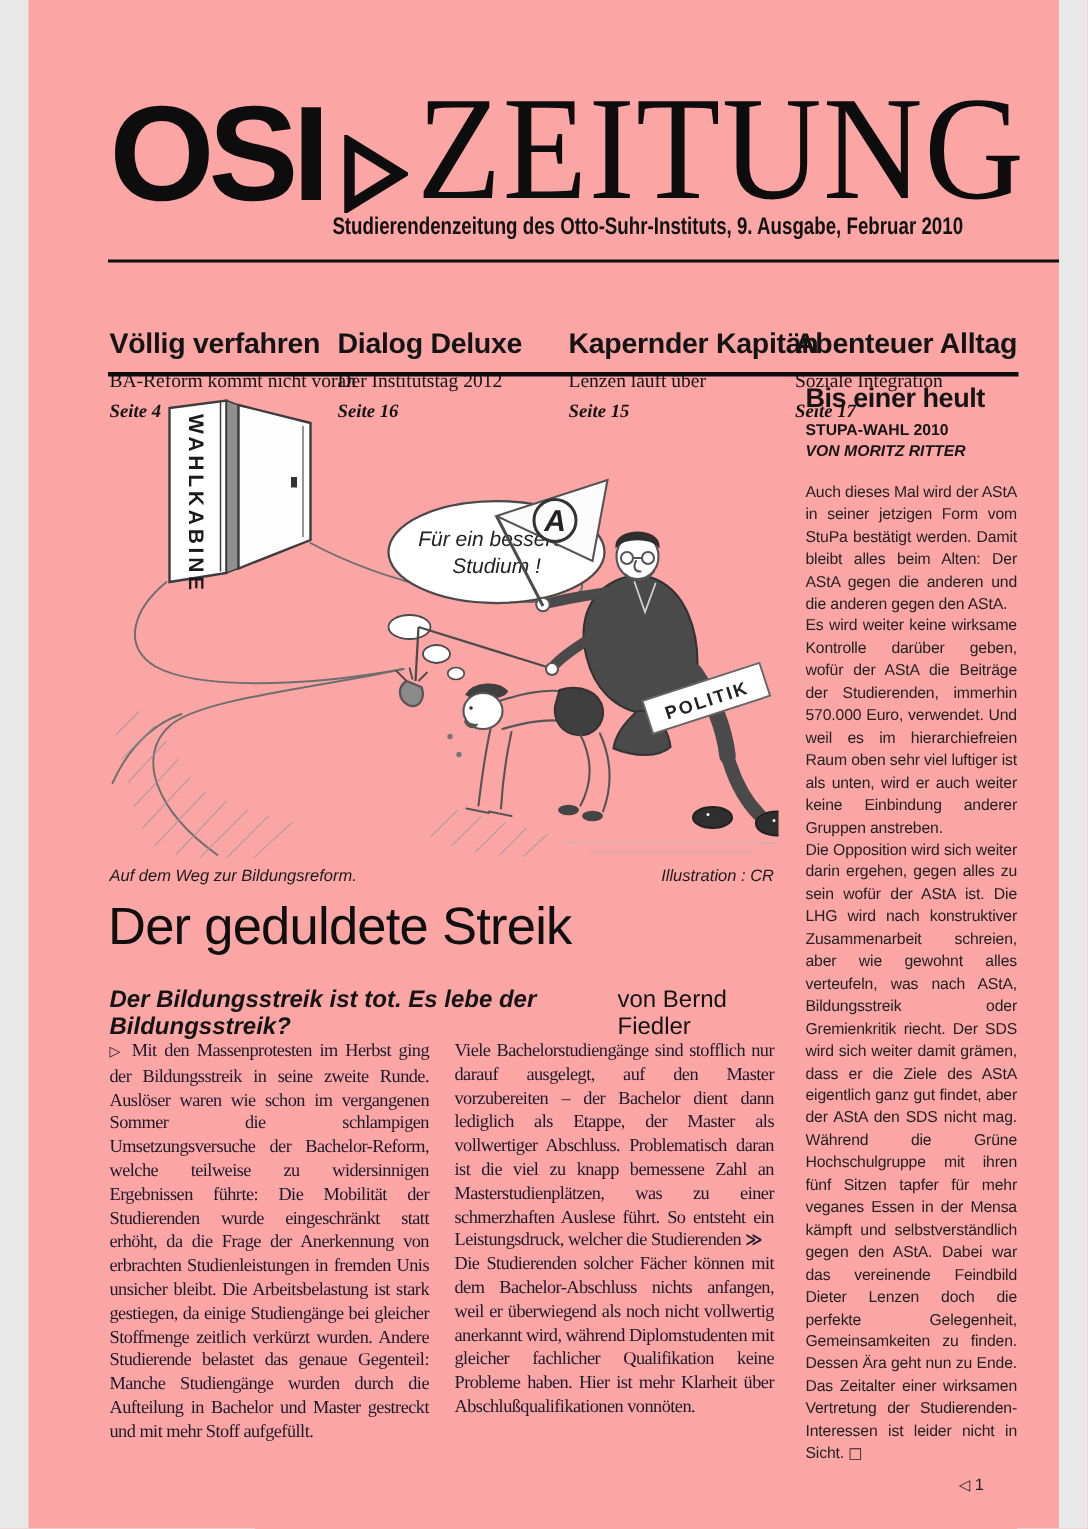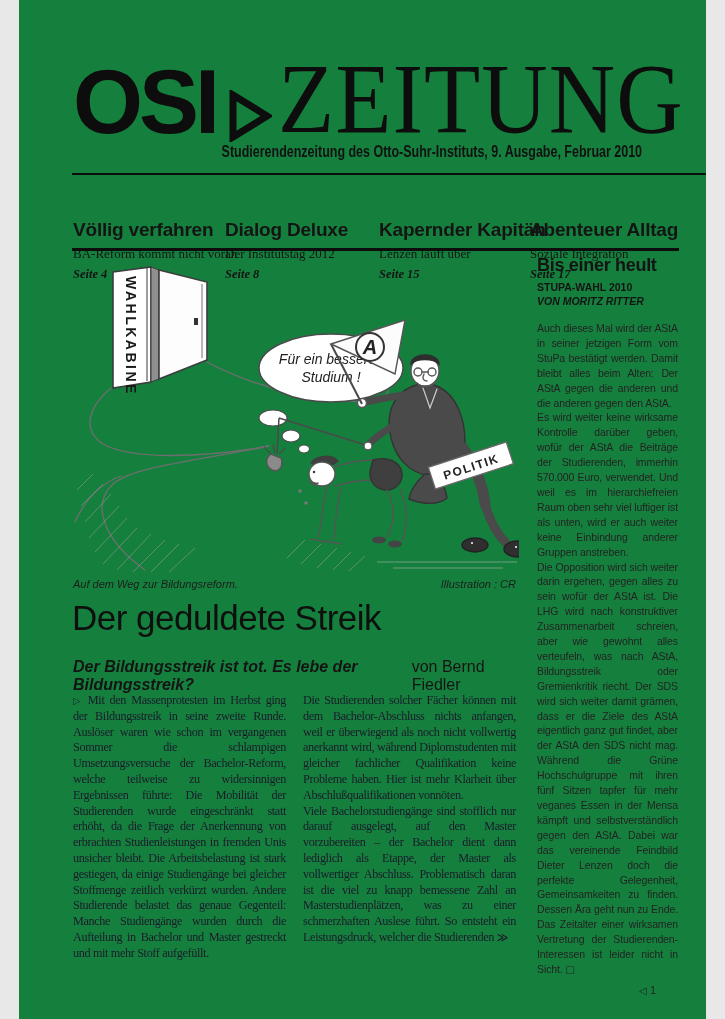--- a/index.html
+++ b/index.html
@@ -1,16 +1,16 @@
 <!DOCTYPE html>
 <html lang="de"><head>
 <meta charset="utf-8">
 <style>
   html,body{margin:0;padding:0;background:#e8e8e8;}
-  .page{position:relative;width:687px;height:1019px;background:#15803d;margin:0 auto;
+  .page{position:relative;width:687px;height:1019px;background:#fca5a5;margin:0 auto;
         font-family:"Liberation Sans",sans-serif;color:#141414;overflow:hidden;}
 
   
   .masthead{position:absolute;left:54px;top:56px;display:flex;align-items:baseline;}
   .logo-osi{font-family:"Liberation Sans",sans-serif;font-weight:bold;font-size:90px;
             line-height:1;letter-spacing:-4px;color:#0d0d0d;}
   .logo-tri{width:44px;height:52px;margin:0 6px 0 12px;align-self:flex-end;position:relative;top:-6px;}
   .logo-zeitung{font-family:"Liberation Serif",serif;font-weight:normal;font-size:92px;line-height:1;
             letter-spacing:1px;color:#0d0d0d;display:inline-block;transform:scaleY(1.07);transform-origin:0 100%;}
   .subtitle{position:absolute;top:143px;right:64px;font-weight:bold;font-size:16px;white-space:nowrap;
@@ -76,21 +76,21 @@
   <div class="rule1"></div>
 
   <div class="teaser teaser1">
     <div class="t-title">Völlig verfahren</div>
     <div class="t-sub">BA-Reform kommt nicht voran</div>
     <div class="t-page">Seite 4</div>
   </div>
   <div class="teaser teaser2">
     <div class="t-title">Dialog Deluxe</div>
     <div class="t-sub">Der Institutstag 2012</div>
-    <div class="t-page">Seite 8</div>
+    <div class="t-page">Seite 16</div>
   </div>
   <div class="teaser teaser3">
     <div class="t-title">Kapernder Kapitän</div>
     <div class="t-sub">Lenzen läuft über</div>
     <div class="t-page">Seite 15</div>
   </div>
   <div class="teaser teaser4">
     <div class="t-title">Abenteuer Alltag</div>
     <div class="t-sub">Soziale Integration</div>
     <div class="t-page">Seite 17</div>
@@ -200,23 +200,23 @@
   <div class="subhead-row">
     <span class="subhead">Der Bildungsstreik ist tot. Es lebe der Bildungsstreik?</span>
     <span class="byline">von Bernd Fiedler</span>
   </div>
 
   <div class="bodycol col1">
     <p><span class="lead-mark">▷</span>
        <span>Mit den Massenprotesten im Herbst ging der Bildungsstreik in seine zweite Runde. Auslöser waren wie schon im vergangenen Sommer die schlampigen Umsetzungsversuche der Bachelor-Reform, welche teilweise zu widersinnigen Ergebnissen führte: Die Mobilität der Studierenden wurde eingeschränkt statt erhöht, da die Frage der Anerkennung von erbrachten Studienleistungen in fremden Unis unsicher bleibt. Die Arbeitsbelastung ist stark gestiegen, da einige Studiengänge bei gleicher Stoffmenge zeitlich verkürzt wurden. Andere Studierende belastet das genaue Gegenteil: Manche Studiengänge wurden durch die Aufteilung in Bachelor und Master gestreckt und mit mehr Stoff aufgefüllt.</span></p>
   </div>
   <div class="bodycol col2">
-    <p>Die Studierenden solcher Fächer können mit dem Bachelor-Abschluss nichts anfangen, weil er überwiegend als noch nicht vollwertig anerkannt wird, während Diplomstudenten mit gleicher fachlicher Qualifikation keine Probleme haben. Hier ist mehr Klarheit über Abschlußqualifikationen vonnöten.</p>
     <p><span>Viele Bachelorstudiengänge sind stofflich nur darauf ausgelegt, auf den Master vorzubereiten – der Bachelor dient dann lediglich als Etappe, der Master als vollwertiger Abschluss. Problematisch daran ist die viel zu knapp bemessene Zahl an Masterstudienplätzen, was zu einer schmerzhaften Auslese führt. So entsteht ein Leistungsdruck, welcher die Studierenden</span>
        <span class="cont-mark">≫</span></p>
+    <p>Die Studierenden solcher Fächer können mit dem Bachelor-Abschluss nichts anfangen, weil er überwiegend als noch nicht vollwertig anerkannt wird, während Diplomstudenten mit gleicher fachlicher Qualifikation keine Probleme haben. Hier ist mehr Klarheit über Abschlußqualifikationen vonnöten.</p>
   </div>
 
   <div class="sb-head">Bis einer heult</div>
   <div class="sb-kicker">STUPA-WAHL 2010</div>
   <div class="sb-byline">VON MORITZ RITTER</div>
   <div class="sb-body">
     <p>Auch dieses Mal wird der AStA in seiner jetzigen Form vom StuPa bestätigt werden. Damit bleibt alles beim Alten: Der AStA gegen die anderen und die anderen gegen den AStA.</p>
     <p>Es wird weiter keine wirksame Kontrolle darüber geben, wofür der AStA die Beiträge der Studierenden, immerhin 570.000 Euro, verwendet. Und weil es im hierarchiefreien Raum oben sehr viel luftiger ist als unten, wird er auch weiter keine Einbindung anderer Gruppen anstreben.</p>
     <p><span>Die Opposition wird sich weiter darin ergehen, gegen alles zu sein wofür der AStA ist. Die LHG wird nach konstruktiver Zusammenarbeit schreien, aber wie gewohnt alles verteufeln, was nach AStA, Bildungsstreik oder Gremienkritik riecht. Der SDS wird sich weiter damit grämen, dass er die Ziele des AStA eigentlich ganz gut findet, aber der AStA den SDS nicht mag. Während die Grüne Hochschulgruppe mit ihren fünf Sitzen tapfer für mehr veganes Essen in der Mensa kämpft und selbstverständlich gegen den AStA. Dabei war das vereinende Feindbild Dieter Lenzen doch die perfekte Gelegenheit, Gemeinsamkeiten zu finden. Dessen Ära geht nun zu Ende. Das Zeitalter einer wirksamen Vertretung der Studierenden-Interessen ist leider nicht in Sicht.</span>
        <span class="end-mark">□</span></p>

